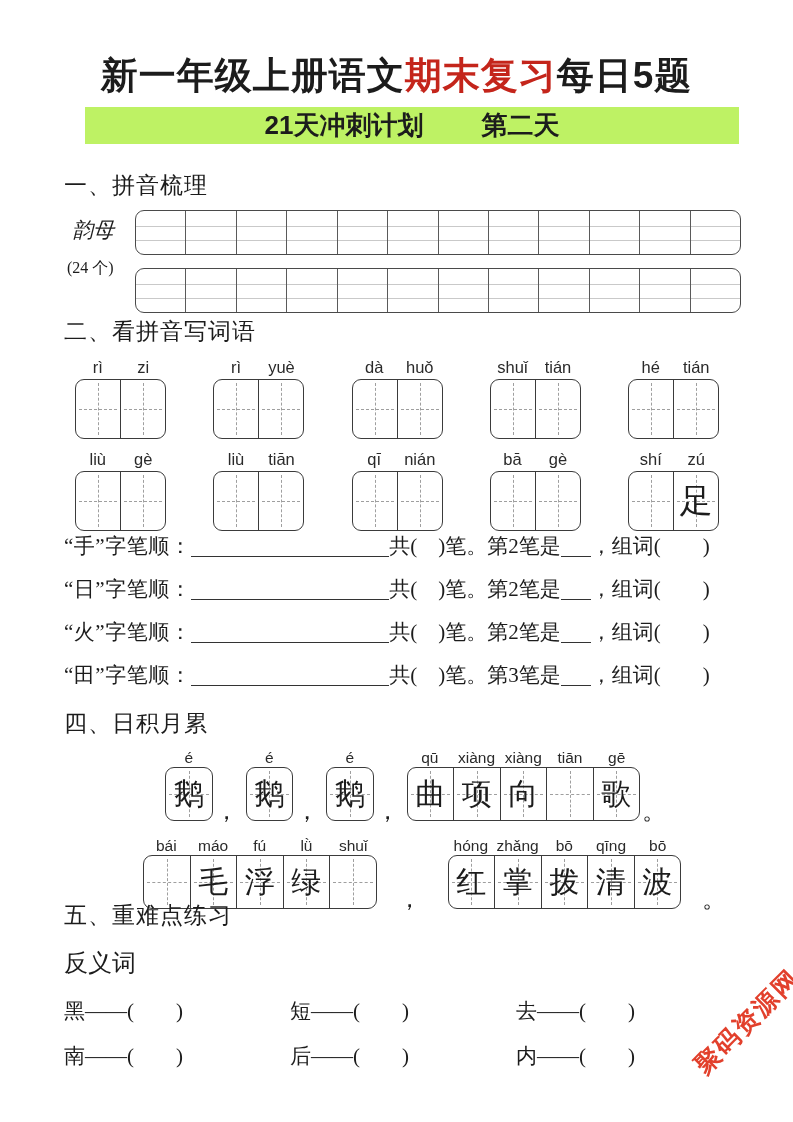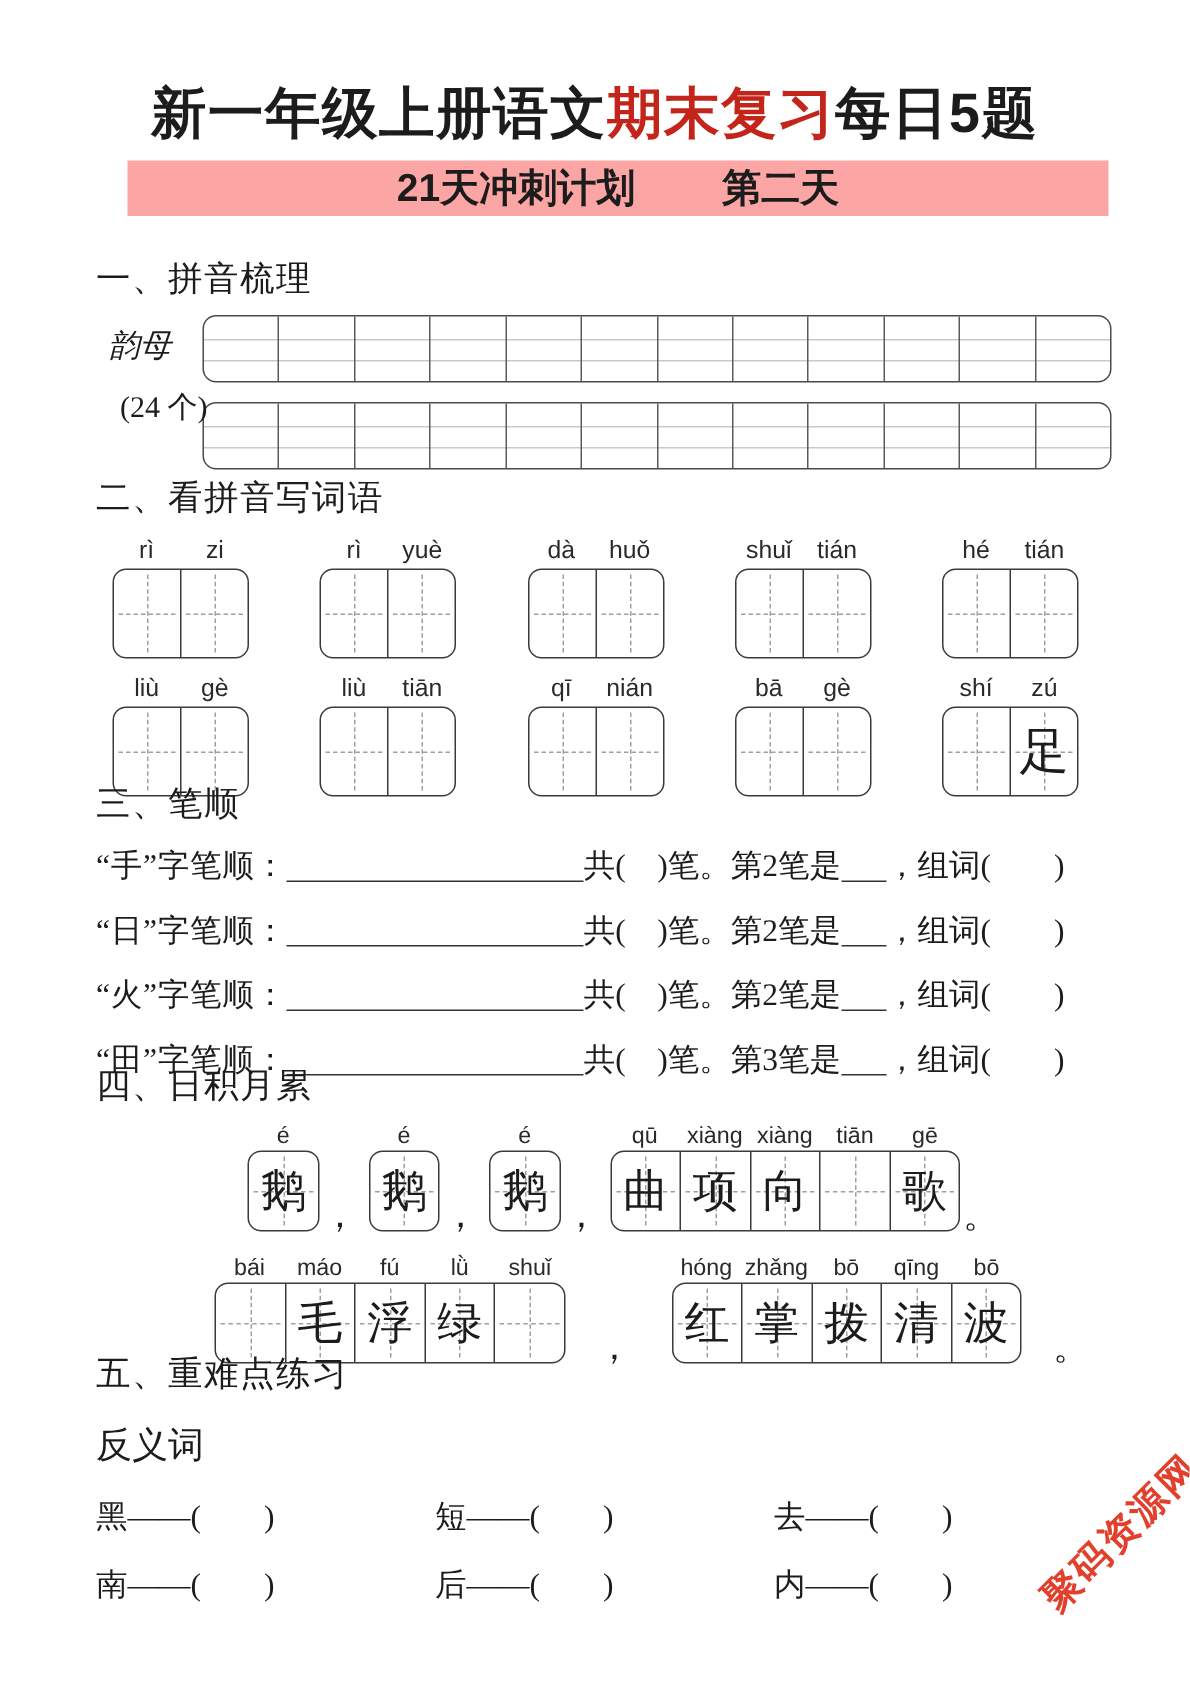--- a/index.html
+++ b/index.html
@@ -23,21 +23,21 @@
   }
 
   
   .sec{position:absolute;left:64px;width:678px;}
   .heading{font-size:23px;letter-spacing:1px;}
 
   
   .sec1{top:170px;}
   .sec1-label{position:absolute;font-size:21px;}
   .label-top{left:8px;top:46px;font-style:italic;}
-  .label-bottom{left:16px;top:88px;font-size:20px;}
+  .label-bottom{left:3px;top:88px;font-size:16px;}
   .pygrids{margin:9px 0 0 71px;width:606px;}
   .pygrid{
     height:43px;border:1.6px solid #4a4a4a;border-radius:9px;display:flex;
     margin-bottom:13px;
     background-image:linear-gradient(#c9c9c9,#c9c9c9),linear-gradient(#c9c9c9,#c9c9c9);
     background-size:100% 1px,100% 1px;background-position:0 36%,0 68%;background-repeat:no-repeat;
   }
   .pycell{flex:1;border-left:1.1px solid #5a5a5a;}
   .pycell:first-child{border-left:none;}
 
@@ -102,21 +102,21 @@
     letter-spacing:2px;white-space:nowrap;font-family:"Liberation Sans", sans-serif;
   }
 </style>
 </head>
 <body>
 
 <div class="sheet">
 
   <h1 class="title"><span>新一年级上册语文</span><span class="red" style="color: rgb(196, 37, 27);">期末复习</span><span>每日5题</span></h1>
 
-  <div class="banner" style="background: #fca5a5;">
+  <div class="banner" style="background: #bef264;">
     <span>21天冲刺计划</span>
     <span>第二天</span>
   </div>
 
   <div class="sec sec1">
     <div class="heading">一、拼音梳理</div>
     <div class="sec1-label label-top">韵母</div>
     <div class="sec1-label label-bottom">(24 个)</div>
     <div class="pygrids" id="pinyin-grids">
         <div class="pygrid">
@@ -254,21 +254,20 @@
             <div class="tzcell"></div>
             <div class="tzcell">
               <span class="tzchar">足</span>
             </div>
           </div>
         </div>
       </div>
   </div>
 
   <div class="sec sec3">
-    <div class="heading">三、笔顺</div>
     <div class="stroke-lines" id="stroke-lines">
         <div class="stroke-line">
           <span class="sl-label">“手”字笔顺：</span>
           <span class="blank-long"></span>
           <span class="sl-text">共(　)笔。</span>
           <span class="sl-text">第2笔是</span>
           <span class="blank-short"></span>
           <span class="sl-text">，组词(　　)</span>
         </div>
         <div class="stroke-line">

